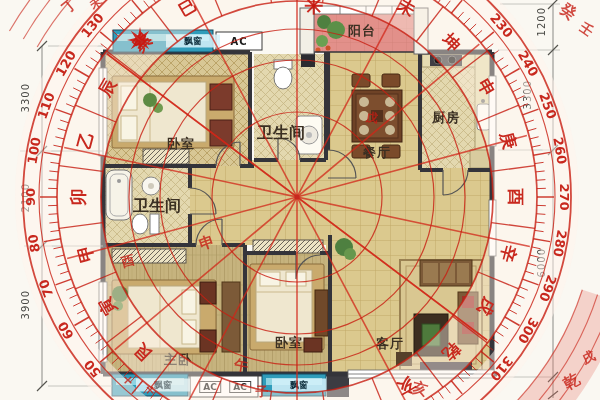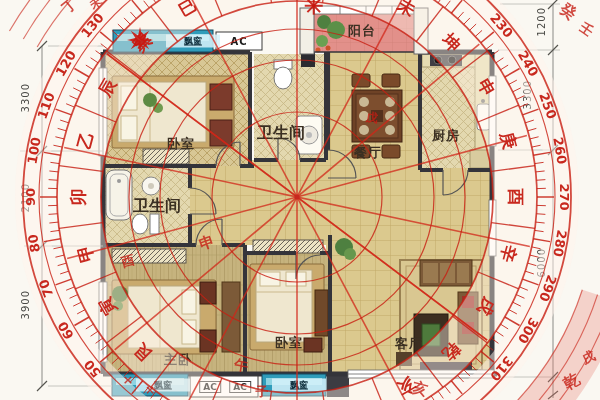--- a/index.html
+++ b/index.html
@@ -5,21 +5,21 @@
   html,body{margin:0;padding:0;background:#ffffff;font-family:"Liberation Sans",sans-serif;}
   .stage{position:relative;width:600px;height:400px;overflow:hidden;background:#faf8f2;}
   svg{position:absolute;left:0;top:0;}
   #plan-svg{z-index:10;}
   #compass-svg{z-index:30;pointer-events:none;}
   #compass-svg text{font-family:"DejaVu Sans",sans-serif;}
   .lbl{position:absolute;z-index:20;transform:translate(-50%,-50%);white-space:nowrap;
        color:#3a2f22;font-weight:bold;font-size:13px;letter-spacing:1px;
        font-family:"DejaVu Sans",sans-serif;}
   .lbl.small{font-size:16px;letter-spacing:0;font-family:Liberation Mono, monospace;}
-  .lbl.bay{font-size:9px;color:#10303e;background:rgba(215,242,250,0.85);padding:0 18px;letter-spacing:0;text-decoration:underline;}
+  .lbl.bay{font-size:9px;color:#10303e;background:rgba(215,242,250,0.85);padding:0 18px;letter-spacing:0;}
   .lbl.ac{font-size:9px;color:#1a1a1a;background:#ffffff;border:1px solid #444;padding:0 3px;letter-spacing:0;}
   .lbl.acplain{font-size:10px;color:#1a1a1a;letter-spacing:1px;}
   .dim{position:absolute;z-index:20;color:#4a4a46;font-size:10px;
        writing-mode:vertical-rl;transform:rotate(180deg);letter-spacing:1px;
        font-family:"DejaVu Sans",sans-serif;}
 </style>
 </head>
 <body>
 
 <div class="stage">
@@ -236,26 +236,26 @@
     <path d="M48,46 H103 M20,151 H103 M24,246 H103 M48,386 H112
              M500,4 H560 M498,50 H560 M498,150 H560 M500,377 H560" stroke="#b8b8b2" stroke-width="0.8"></path>
     <path d="M37,51 L47,41 M37,156 L47,146 M37,251 L47,241 M37,391 L47,381
              M548,9 L558,-1 M548,55 L558,45 M548,155 L558,145 M548,382 L558,372 M548,399 L558,391" stroke="#55554f" stroke-width="1.2"></path>
   </g>
 </svg>
 
 <div class="lbl" style="left:181px;top:144px">卧室</div>
 <div class="lbl small" style="left:281px;top:133px">卫生间</div>
 <div class="lbl" style="left:362px;top:31px">阳台</div>
-<div class="lbl" style="left:368px;top:153px">餐厅</div>
-<div class="lbl" style="left:446px;top:136px">厨房</div>
+<div class="lbl" style="left:377px;top:153px">餐厅</div>
+<div class="lbl" style="left:446px;top:118px">厨房</div>
 <div class="lbl small" style="left:157px;top:206px">卫生间</div>
 <div class="lbl" style="left:178px;top:360px">主卧</div>
 <div class="lbl" style="left:289px;top:343px">卧室</div>
-<div class="lbl" style="left:409px;top:344px">客厅</div>
+<div class="lbl" style="left:390px;top:344px">客厅</div>
 
 <div class="lbl bay" style="left:193px;top:41px">飘窗</div>
 <div class="lbl acplain" style="left:239px;top:41px">AC</div>
 <div class="lbl bay" style="left:163px;top:385px">飘窗</div>
 <div class="lbl ac" style="left:210px;top:387px">AC</div>
 <div class="lbl ac" style="left:240px;top:387px">AC</div>
 <div class="lbl bay" style="left:299px;top:385px">飘窗</div>
 
 <div class="dim" style="left:20px;top:83px">3300</div>
 <div class="dim" style="left:20px;top:183px">2100</div>

